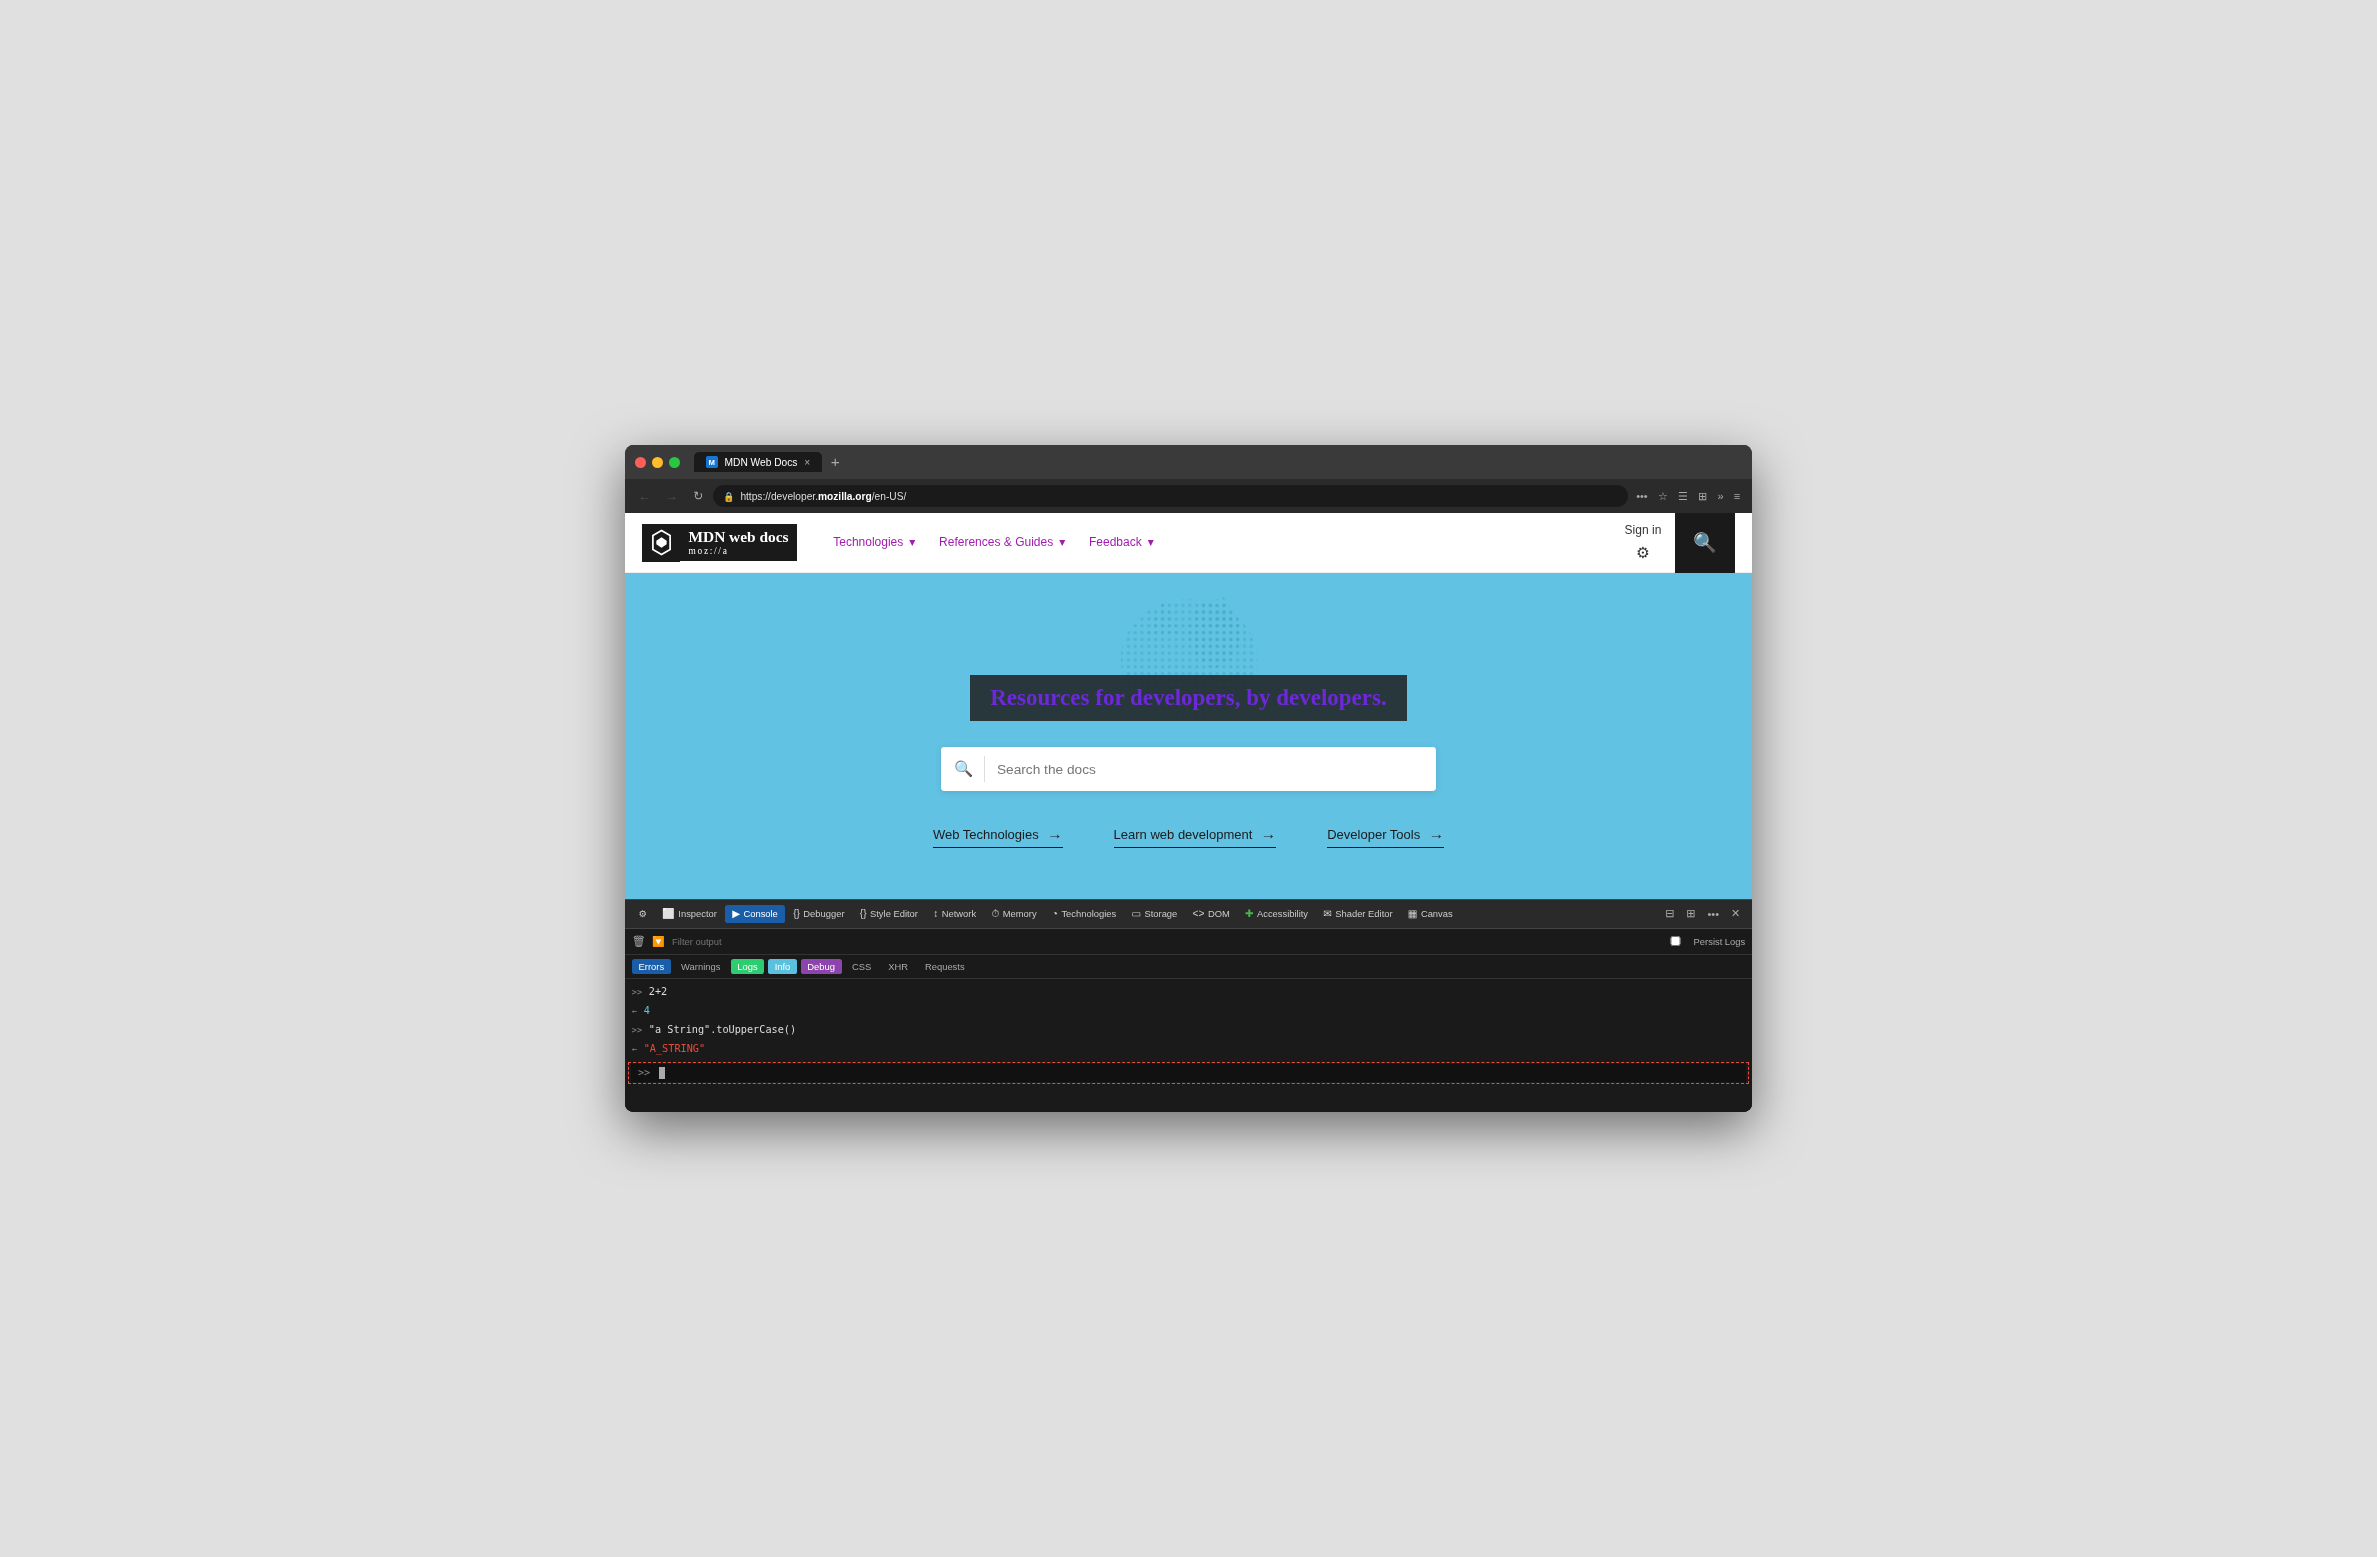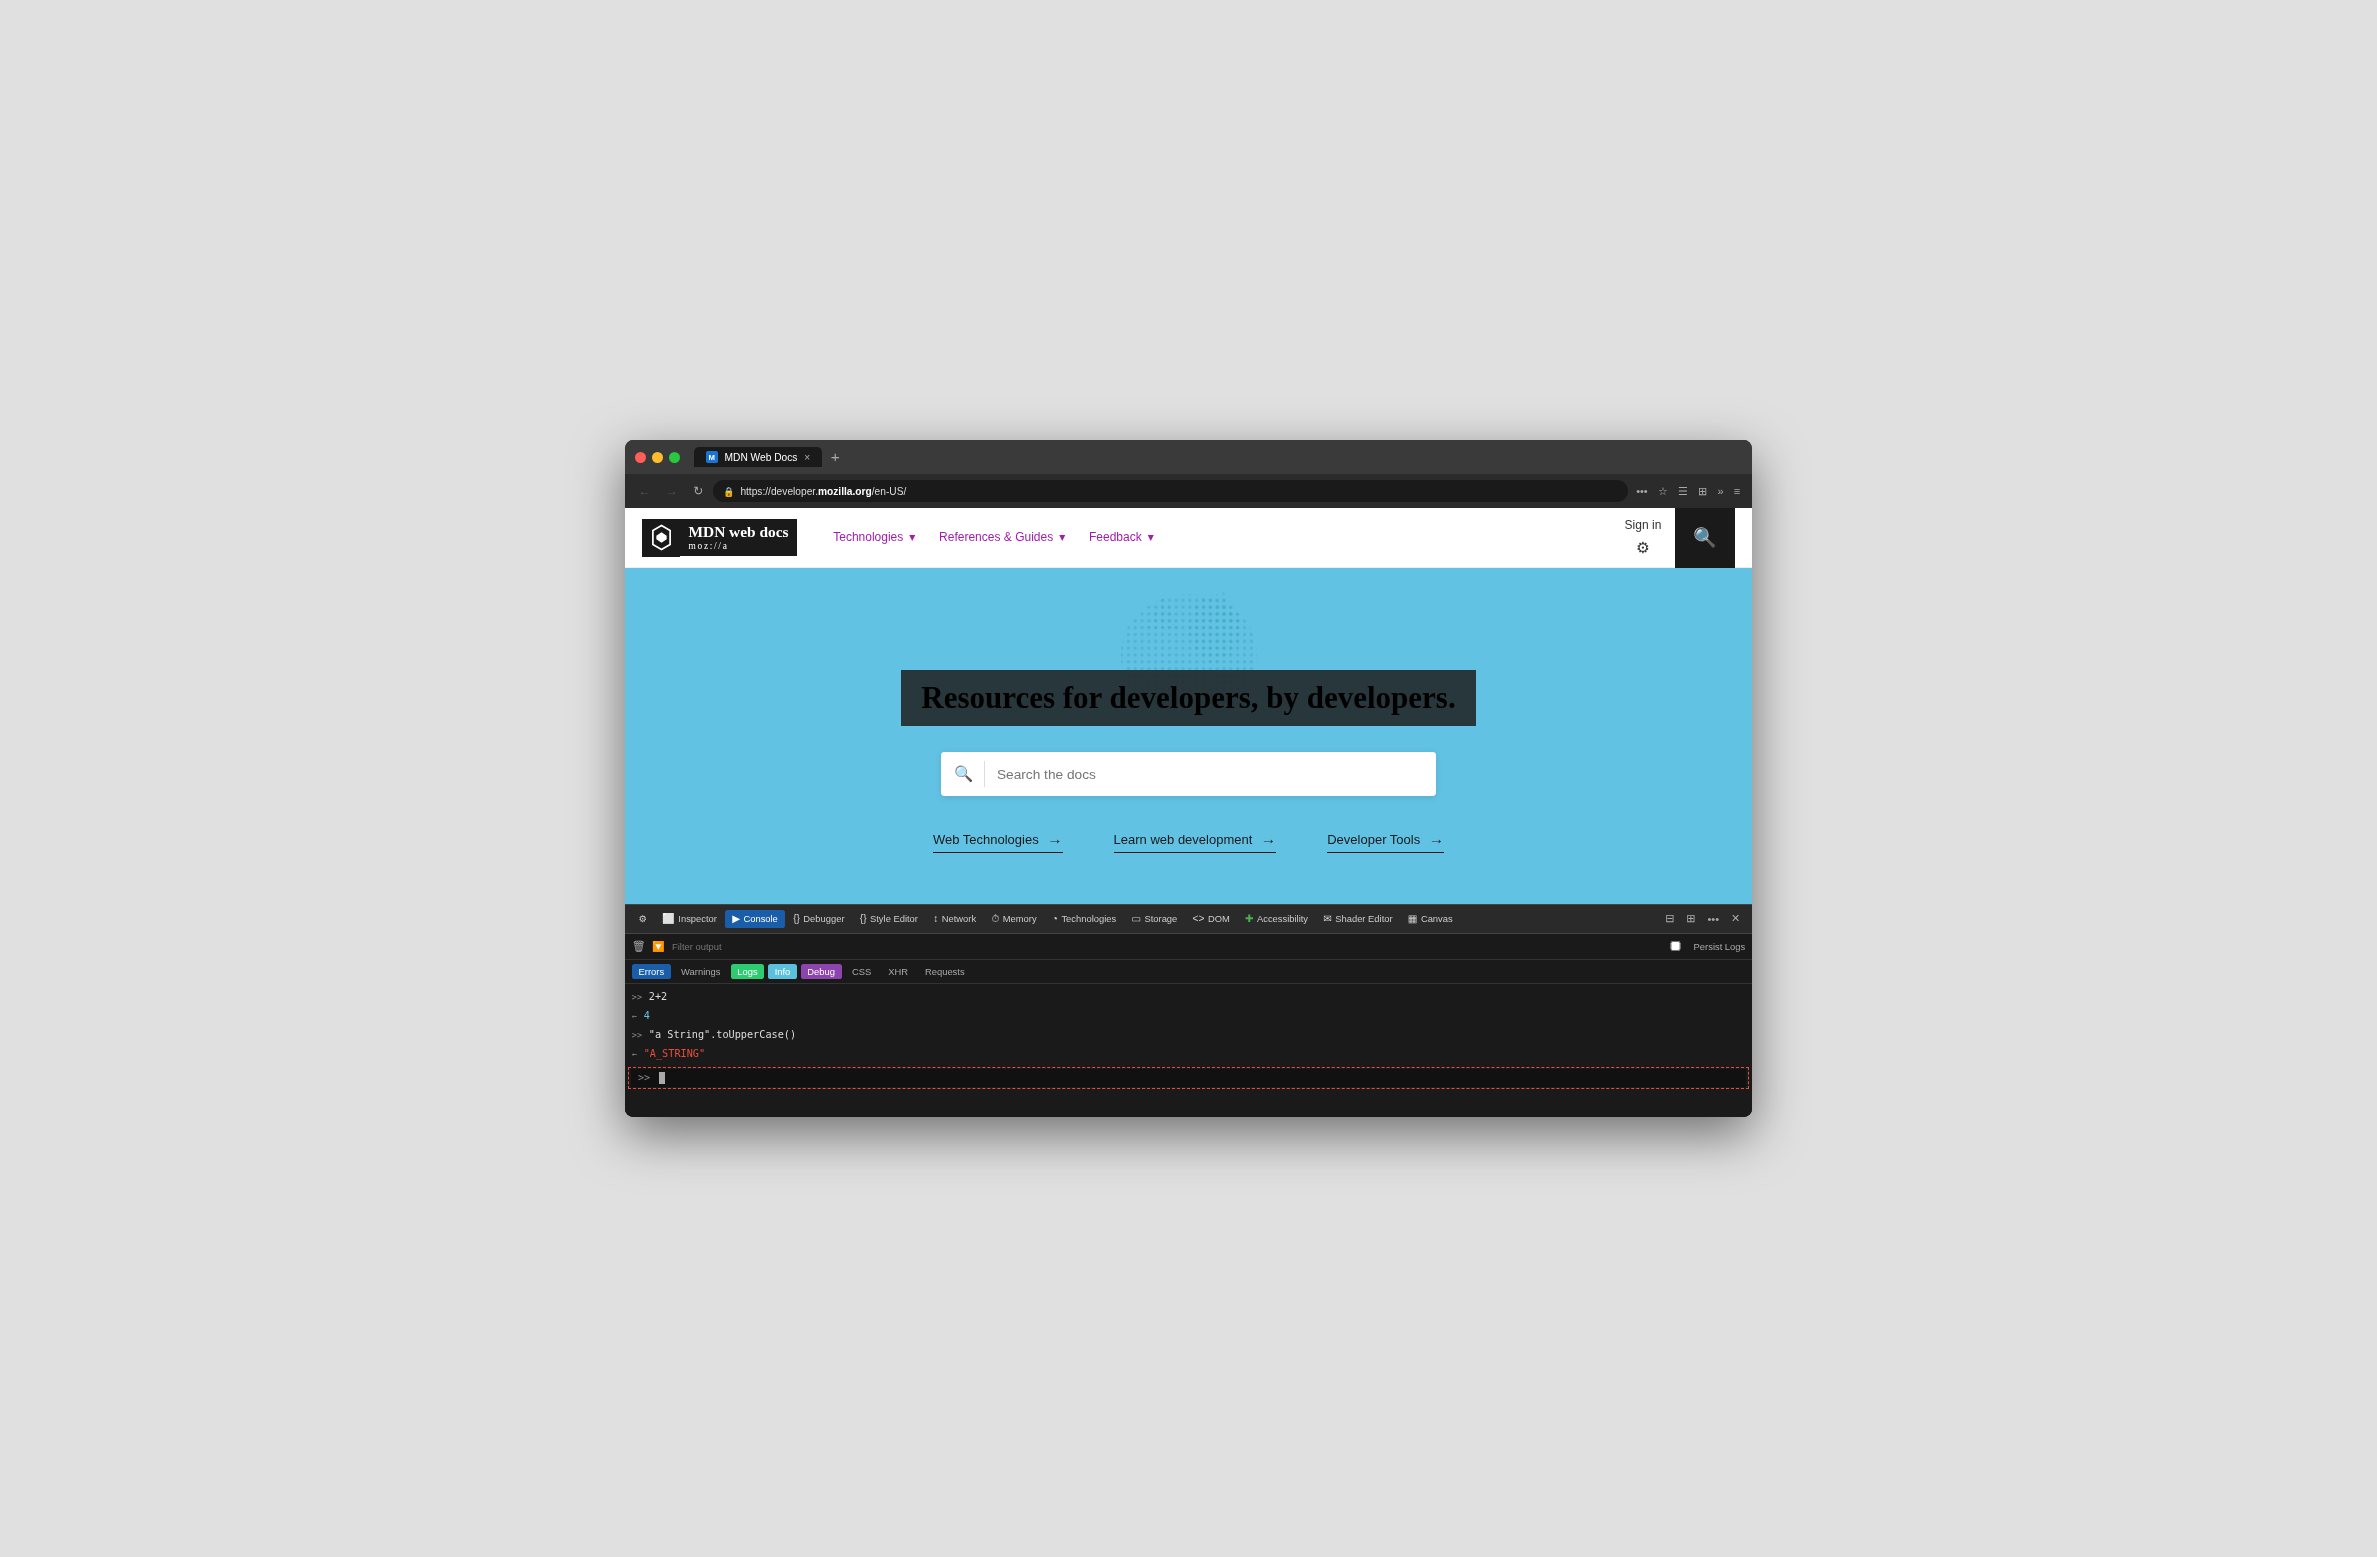--- a/index.html
+++ b/index.html
@@ -246,22 +246,22 @@
       display: flex;
       flex-direction: column;
       align-items: center;
       position: relative;
       overflow: hidden;
       min-height: 325px;
     }
 
     .hero-title {
       background: rgba(30,30,30,0.85);
-      color: #000000;
-      font-size: 31px;
+      color: #6d28d9;
+      font-size: 23px;
       font-family: 'Georgia', serif;
       font-weight: bold;
       padding: 10.2px 20.5px;
       text-align: center;
       position: relative;
       z-index: 2;
       margin-top: 68px;
       margin-bottom: 26px;
     }
 

